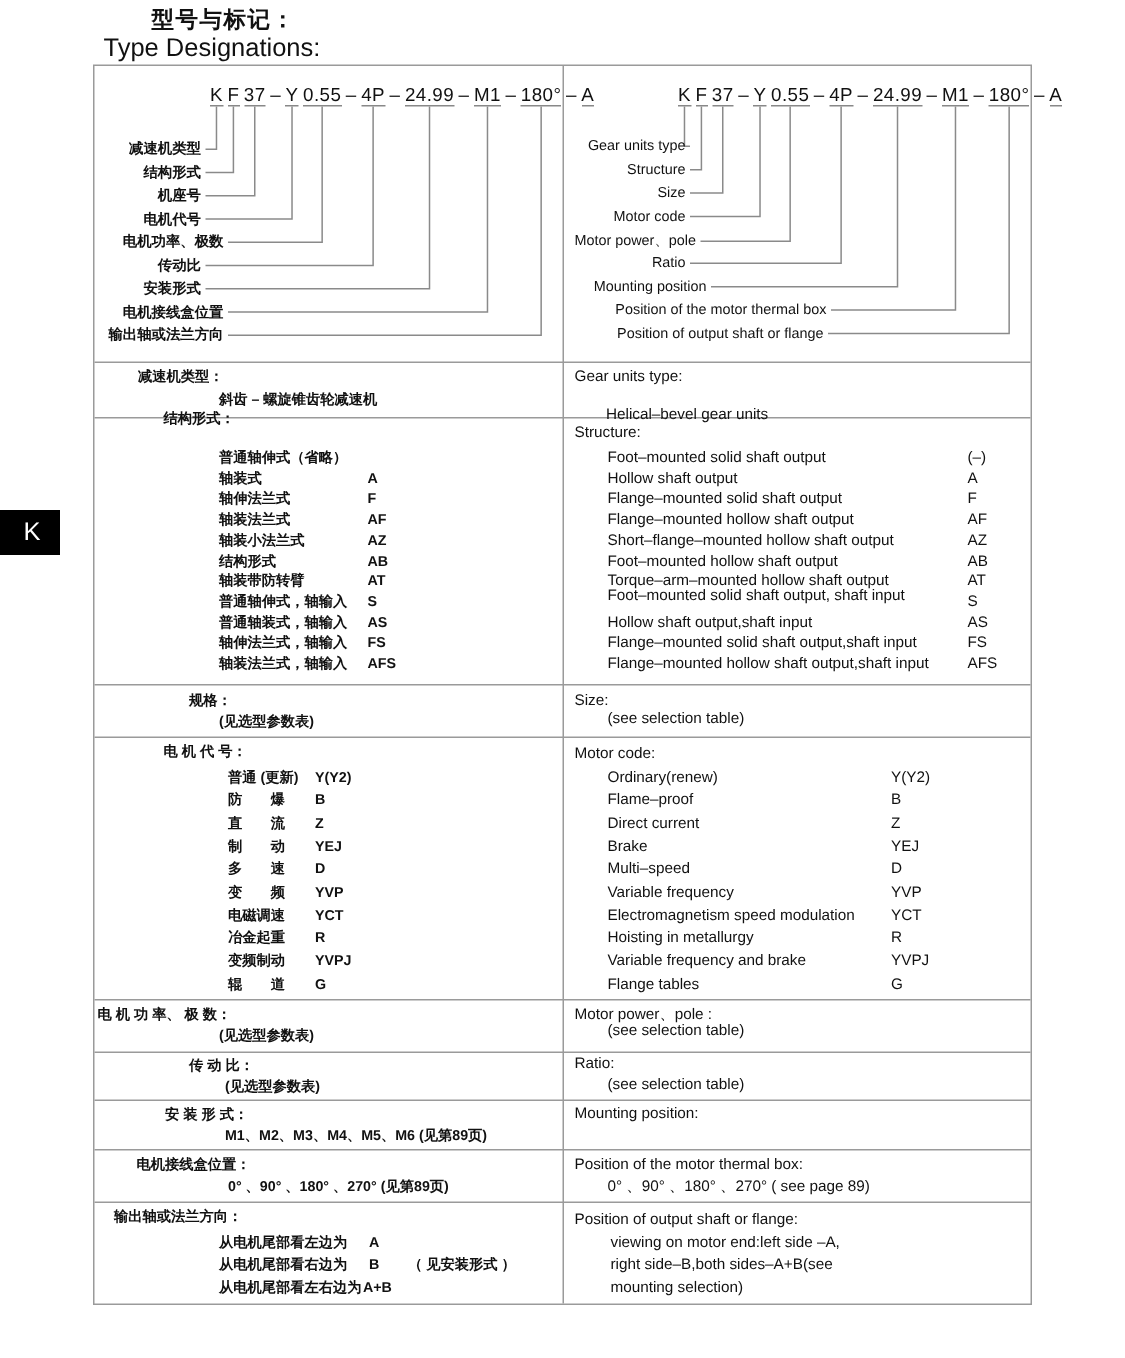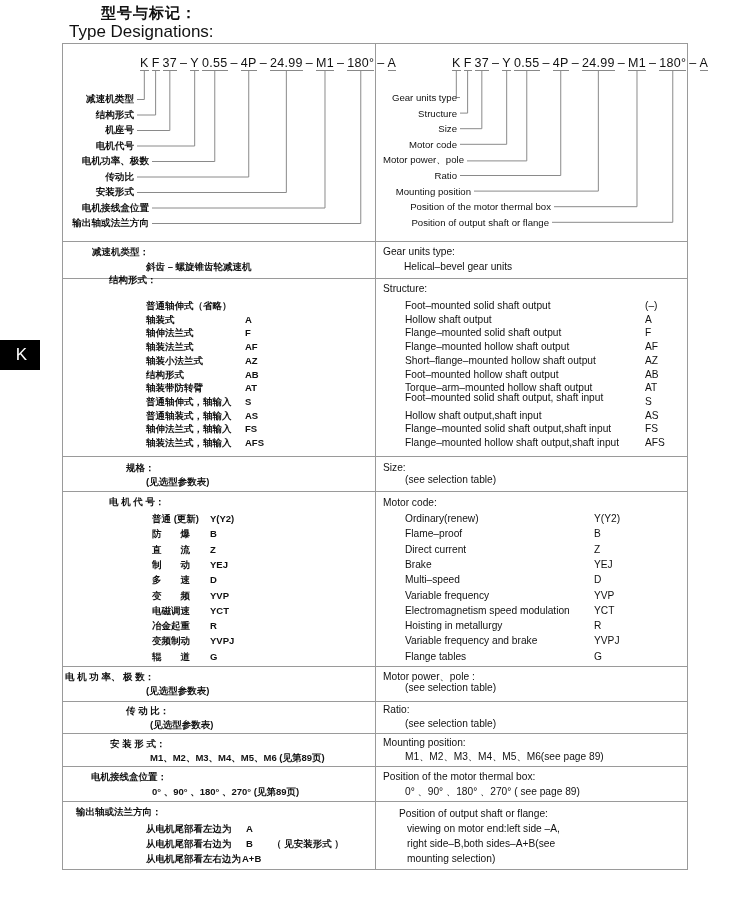--- a/index.html
+++ b/index.html
@@ -96,21 +96,21 @@
         <div class="lbl en" style="right:231px;top:126px">Ratio</div>
         <div class="lbl en" style="right:217px;top:141.6px">Mounting position</div>
         <div class="lbl en" style="right:137px;top:157.2px">Position of the motor thermal box</div>
         <div class="lbl en" style="right:139px;top:172.8px">Position of output shaft or flange</div>
       </div>
   </div>
 
   <div class="cell cn" style="left:29px;top:201px">减速机类型：</div>
   <div class="cell cn" style="left:83px;top:216px">斜齿 – 螺旋锥齿轮减速机</div>
   <div class="cell en" style="left:320px;top:201px">Gear units type:</div>
-  <div class="cell en" style="left:341px;top:216px">Helical–bevel gear units</div>
+  <div class="cell en" style="left:341px;top:226px">Helical–bevel gear units</div>
 
   <div class="cell cn" style="left:46px;top:229px">结构形式：</div>
   <div class="cell en" style="left:320px;top:238px">Structure:</div>
   <div id="structure-list">
       <div class="cell cn" style="left:83px;top:255px">普通轴伸式（省略）</div>
       <div class="cell cn" style="left:182px;top:255px"></div>
       <div class="cell en" style="left:342px;top:255px">Foot–mounted solid shaft output</div>
       <div class="cell en" style="left:582px;top:255px">(–)</div>
       <div class="cell cn" style="left:83px;top:268.7px">轴装式</div>
       <div class="cell cn" style="left:182px;top:268.7px">A</div>
@@ -210,32 +210,31 @@
   <div class="cell en" style="left:342px;top:637px">(see selection table)</div>
 
   <div class="cell cn" style="left:63px;top:660px">传 动 比：</div>
   <div class="cell cn" style="left:87px;top:674px">(见选型参数表)</div>
   <div class="cell en" style="left:320px;top:659px">Ratio:</div>
   <div class="cell en" style="left:342px;top:673px">(see selection table)</div>
 
   <div class="cell cn" style="left:47px;top:693px">安 装 形 式：</div>
   <div class="cell cn" style="left:87px;top:707px">M1、M2、M3、M4、M5、M6 (见第89页)</div>
   <div class="cell en" style="left:320px;top:692px">Mounting position:</div>
-  <div class="cell en" style="left:342px;top:706px">M1、M2、M3、M4、M5、M6(see page 89)</div>
 
   <div class="cell cn" style="left:28px;top:726px">电机接线盒位置：</div>
   <div class="cell cn" style="left:89px;top:741px">0° 、90° 、180° 、270° (见第89页)</div>
   <div class="cell en" style="left:320px;top:726px">Position of the motor thermal box:</div>
   <div class="cell en" style="left:342px;top:741px">0°  、90°  、180°  、270°  ( see page 89)</div>
 
   <div class="cell cn" style="left:13px;top:761px">输出轴或法兰方向：</div>
   <div class="cell cn" style="left:83px;top:778px">从电机尾部看左边为</div>
   <div class="cell cn" style="left:183px;top:778px">A</div>
   <div class="cell cn" style="left:83px;top:793px">从电机尾部看右边为</div>
   <div class="cell cn" style="left:183px;top:793px">B</div>
   <div class="cell cn" style="left:209px;top:793px">（ 见安装形式 ）</div>
   <div class="cell cn" style="left:83px;top:808px">从电机尾部看左右边为</div>
   <div class="cell cn" style="left:179px;top:808px">A+B</div>
-  <div class="cell en" style="left:336px;top:763px">Position of output shaft or flange:</div>
+  <div class="cell en" style="left:320px;top:763px">Position of output shaft or flange:</div>
   <div class="cell en" style="left:344px;top:778px">viewing on motor end:left side –A,</div>
   <div class="cell en" style="left:344px;top:793px">right side–B,both sides–A+B(see</div>
   <div class="cell en" style="left:344px;top:808px">mounting selection)</div>
 </div>
 
 </body></html>

